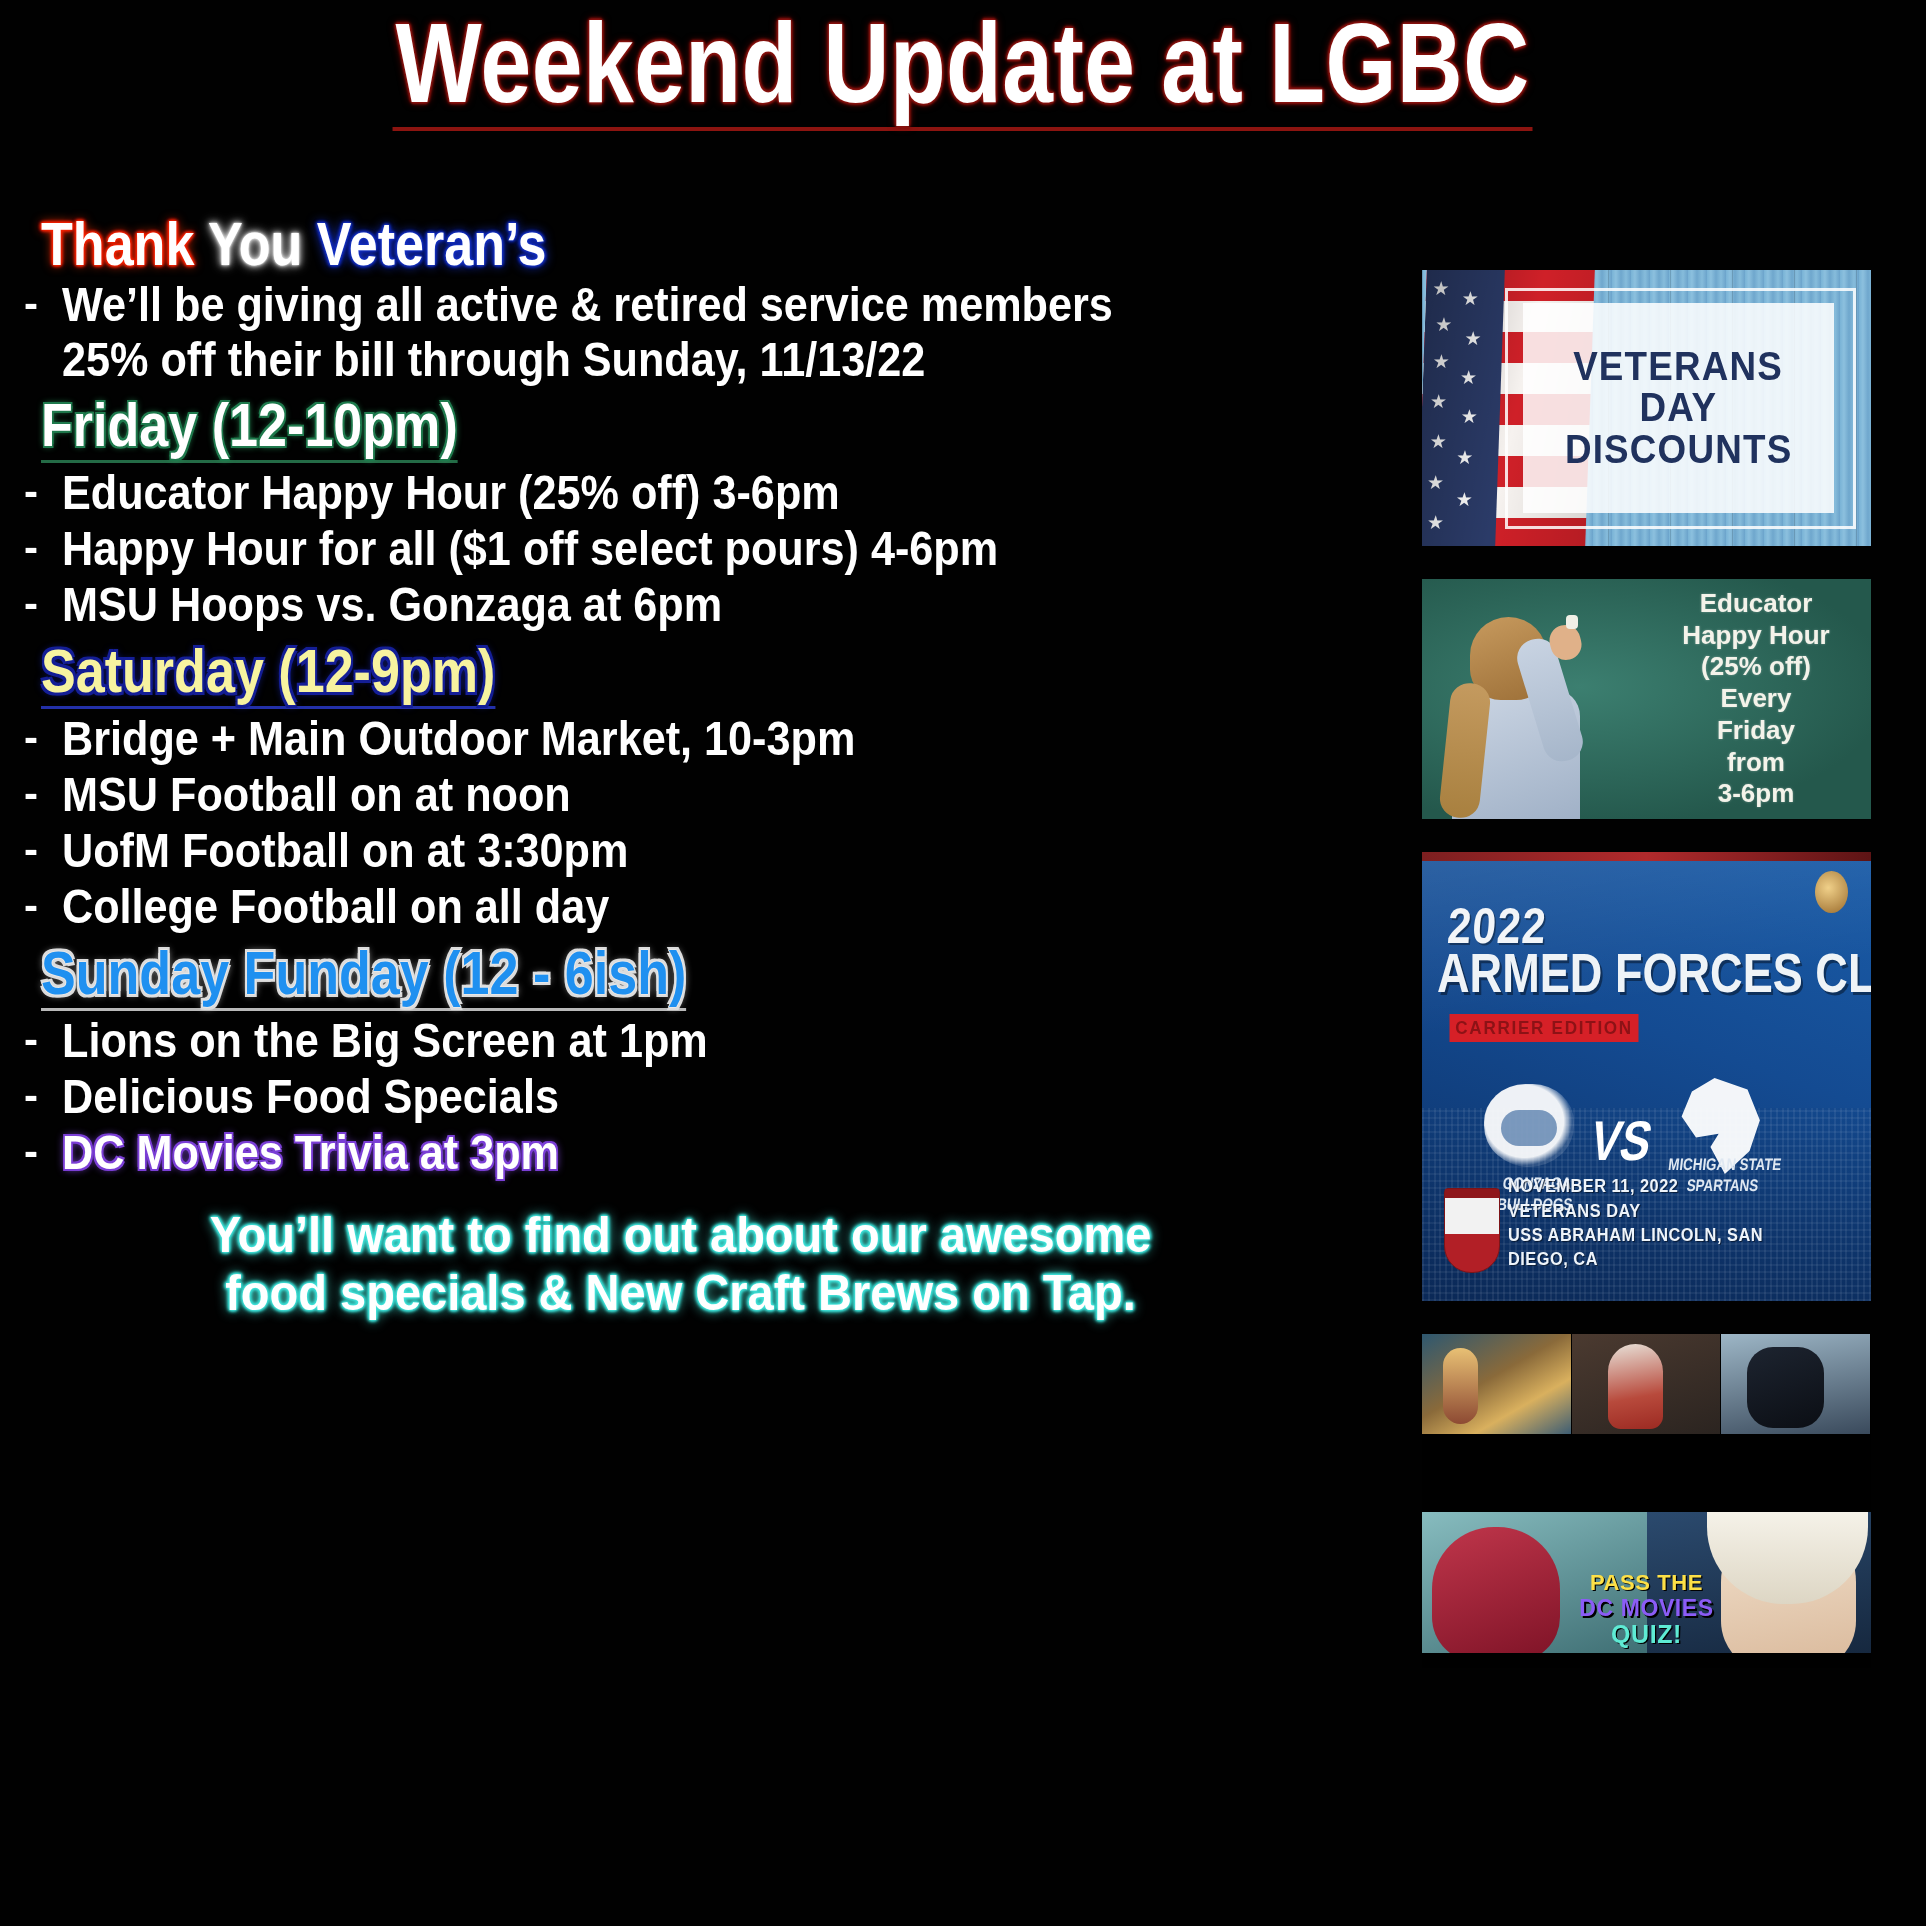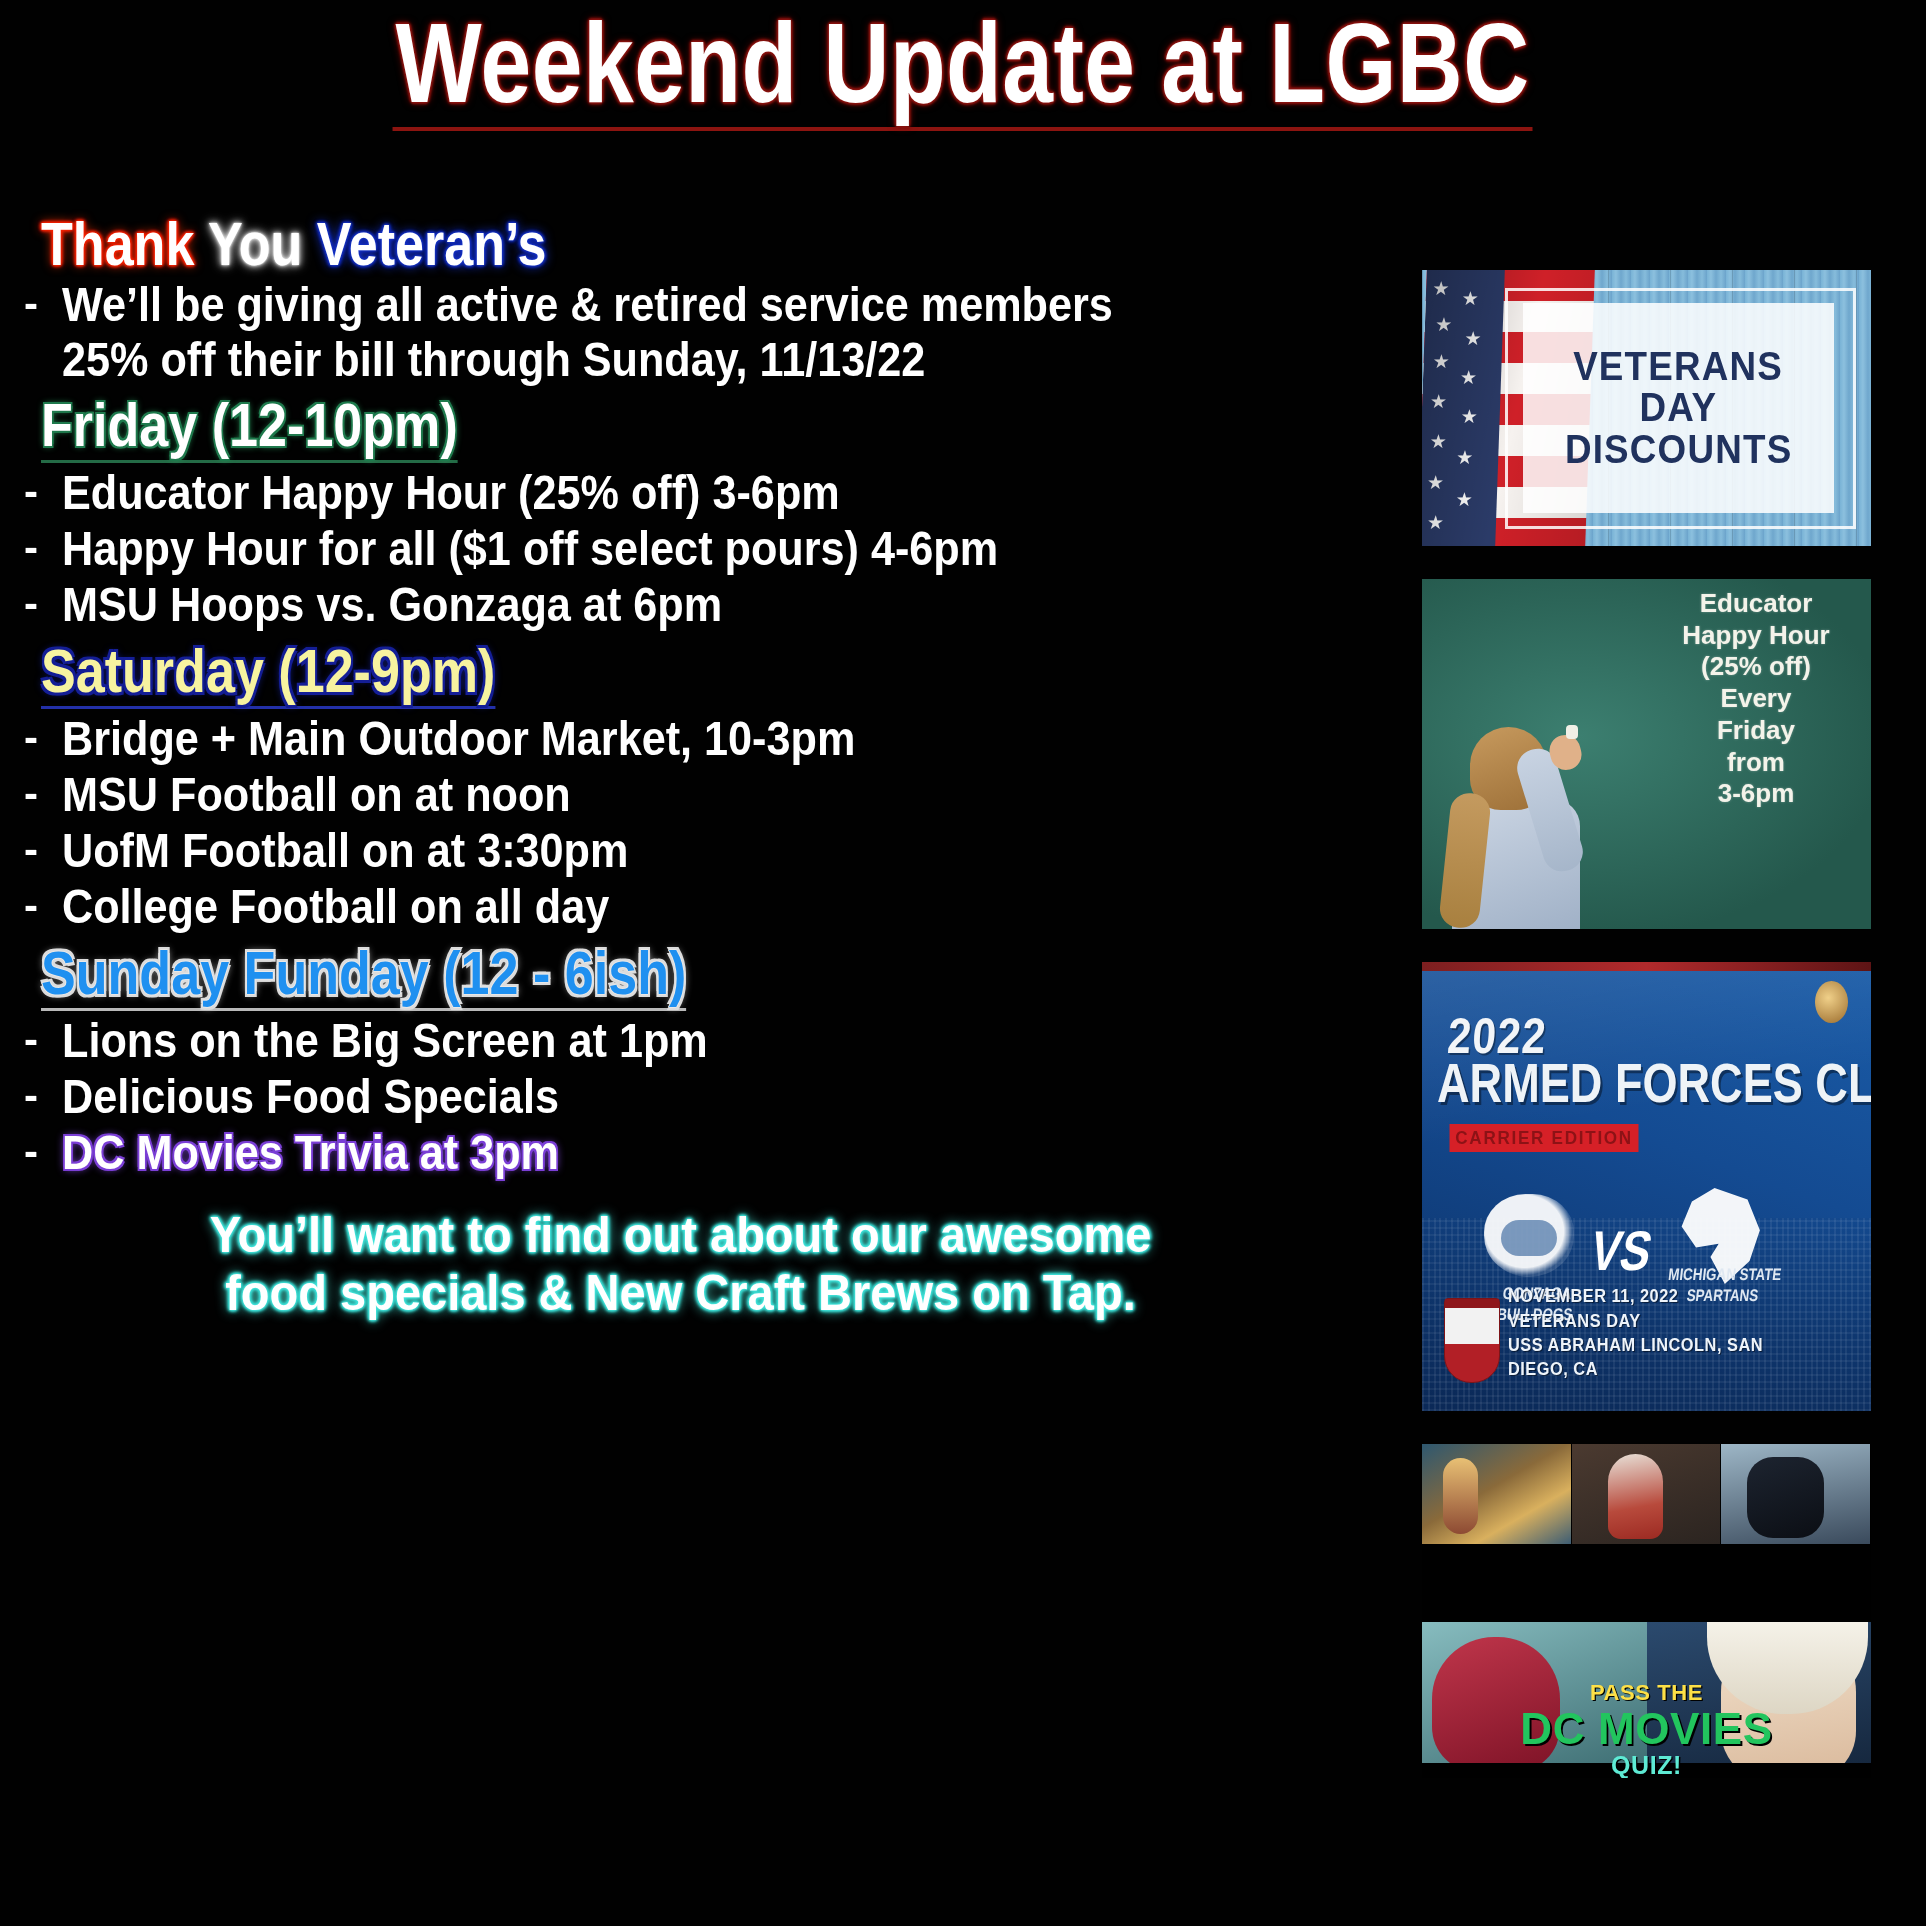--- a/index.html
+++ b/index.html
@@ -189,21 +189,21 @@
   .vets-box div{
     font-family:"Liberation Sans Narrow","Liberation Sans",sans-serif;
     font-weight:700;color:#20325e;letter-spacing:1.3px;line-height:1.04;
     transform:scaleX(.92);
   }
   .vl1{font-size:40px;}
   .vl2{font-size:40px;}
   .vl3{font-size:40px;}
 
   
-  .edu{height:350px;background:#2e6b5e;}
+  .edu{height:240px;background:#2e6b5e;}
   .edu-board{position:absolute;inset:0;background:radial-gradient(ellipse at 35% 45%,#3c7f70,#24584c 75%);}
   .edu-person{position:absolute;left:18px;bottom:0;width:161px;height:244px;}
   .edu-hair{
     position:absolute;left:29.5px;top:42px;width:77px;height:83px;border-radius:39px 39px 31px 31px;
     background:linear-gradient(160deg,#c79a5e,#9d7038);
   }
   .edu-pony{
     position:absolute;left:5.1px;top:108px;width:40px;height:135px;border-radius:19px;
     background:linear-gradient(180deg,#c49a5f,#a8803f);transform:rotate(6deg);
   }
@@ -334,21 +334,21 @@
   }
   .mt-harley:before{
     content:"";position:absolute;right:2.6px;top:-3.9px;width:161px;height:96px;border-radius:0 0 77px 77px;
     background:linear-gradient(180deg,#f6f3ea,#ddd6c4);z-index:2;
   }
   .mt-quiz{
     position:absolute;left:0;right:0;top:238px;text-align:center;z-index:5;
     font-family:"Liberation Sans Narrow","Liberation Sans",sans-serif;font-weight:700;line-height:1.0;
   }
   .q1{font-size:22px;color:#fde047;letter-spacing:0.6px;text-shadow:1.3px 1.3px 0 #000;}
-  .q2{font-size:44px;color:#22c55e;letter-spacing:0.6px;text-shadow:1.9px 1.9px 0 #000;margin:2.6px 0;}
+  .q2{font-size:23px;color:#8b5cf6;letter-spacing:0.6px;text-shadow:1.9px 1.9px 0 #000;margin:2.6px 0;}
   .q3{font-size:25px;color:#5eead4;letter-spacing:0.6px;text-shadow:1.3px 1.3px 0 #000;}
 </style>
 </head>
 <body>
 
 <div class="title-wrap">
   <div class="title">Weekend Update at LGBC</div>
 </div>
 
 <div class="left-col">

